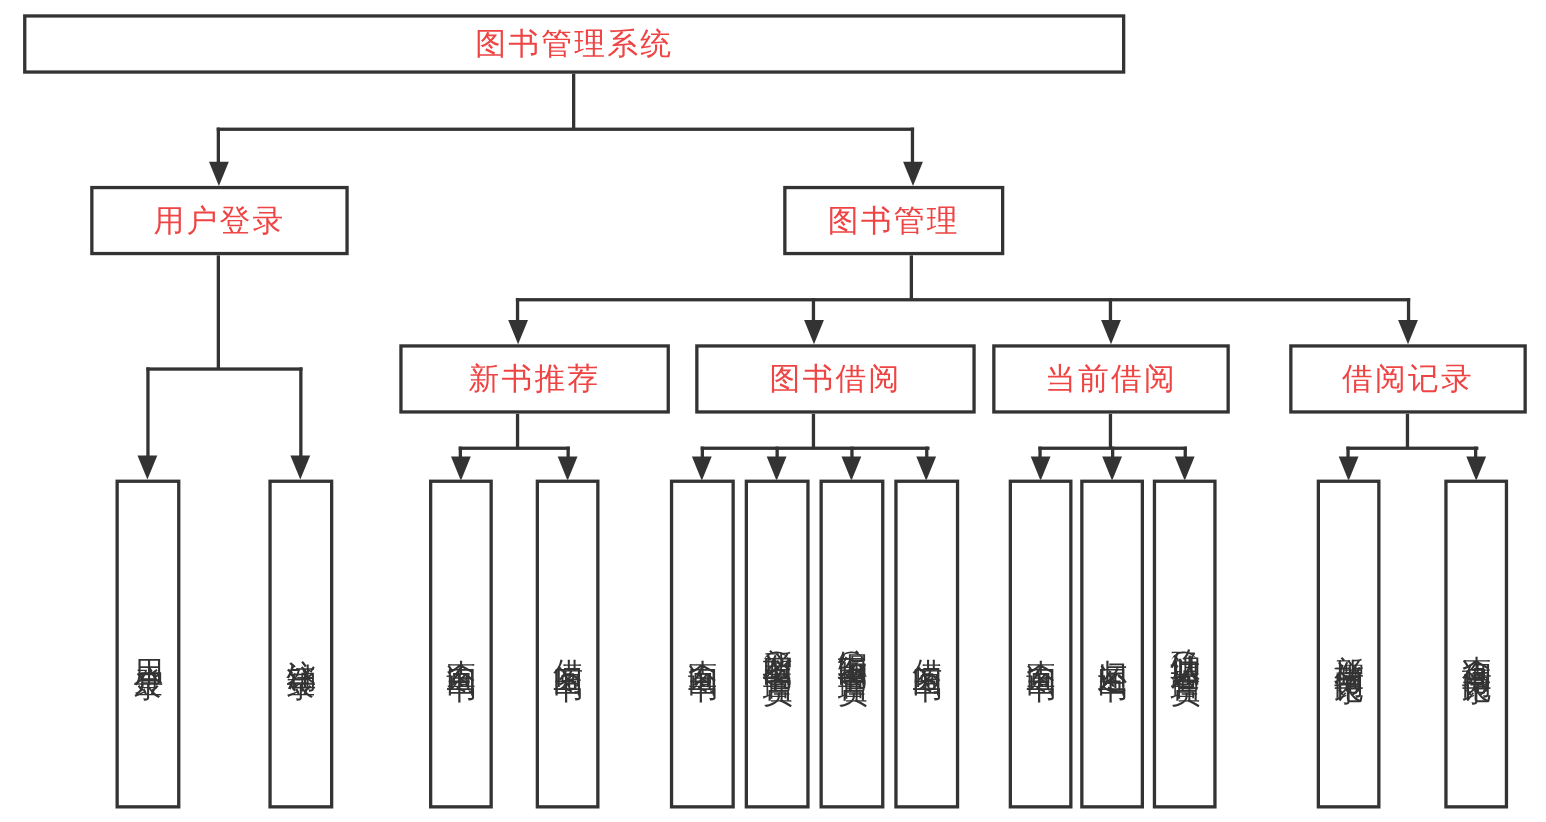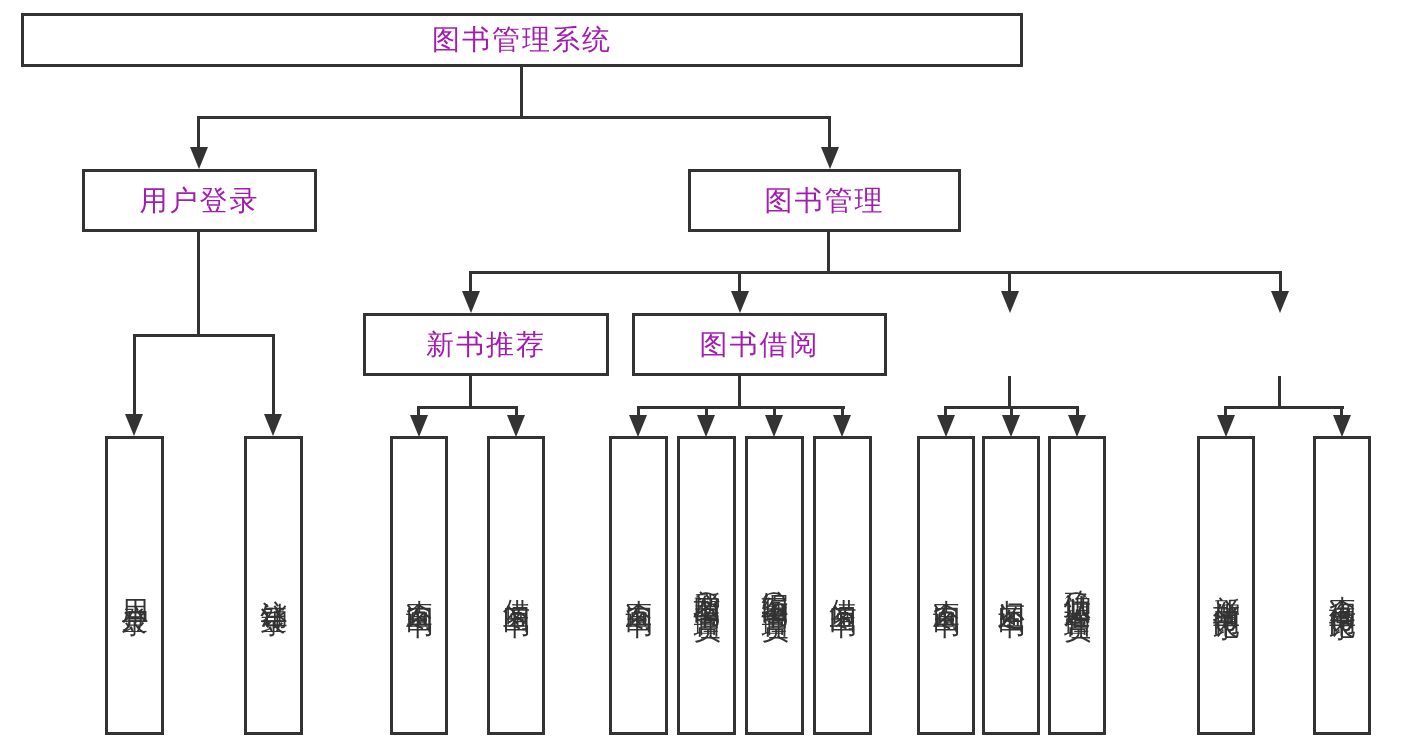--- a/index.html
+++ b/index.html
@@ -17,21 +17,21 @@
     border-left: 9px solid transparent;
     border-right: 9px solid transparent;
     border-top: 22px solid #333333;
   }
   .node {
     position: absolute;
     box-sizing: border-box;
     border: 3px solid #333333;
     background: #ffffff;
     display: flex; align-items: center; justify-content: center;
-    color: #a21caf;
+    color: #ef4444;
     font-size: 28px;
     letter-spacing: 2px;
     z-index: 2;
   }
   .leaf {
     position: absolute;
     box-sizing: border-box;
     border: 3px solid #333333;
     background: #ffffff;
     width: 59px; top: 436px; height: 299px;
@@ -117,27 +117,29 @@
   <div class="line" style="left:1224px; top:406px; width:120px; height:3px;"></div>
   <div class="line" style="left:1224px; top:406px; width:3px; height:12px;"></div>
   <div class="line" style="left:1340px; top:406px; width:3px; height:12px;"></div>
   <div class="arrowhead" style="left:1217px; top:415px;"></div>
   <div class="arrowhead" style="left:1333px; top:415px;"></div>
 
   <div class="node" style="left:21px; top:13px; width:1002px; height:54px;">图书管理系统</div>
 
   <div class="node" style="left:82px; top:169px; width:235px; height:63px;">用户登录</div>
 
-  <div class="node" style="left:688px; top:169px; width:273px; height:63px;">图书管理</div>
+  <div class="node" style="left:712px; top:169px; width:201px; height:63px;">图书管理</div>
 
   <div class="node" style="left:363px; top:313px; width:246px; height:63px;">新书推荐</div>
 
   <div class="node" style="left:632px; top:313px; width:255px; height:63px;">图书借阅</div>
 
+  <div class="node" style="left:902px; top:313px; width:216px; height:63px;">当前借阅</div>
 
+  <div class="node" style="left:1172px; top:313px; width:216px; height:63px;">借阅记录</div>
 
   <div class="leaf" style="left:105px;">
     <span class="vtext">用户登录</span>
   </div>
   <div class="leaf" style="left:244px;">
     <span class="vtext">注销登录</span>
   </div>
 
   <div class="leaf" style="left:390px; width:58px;">
     <span class="vtext">查询图书</span>

